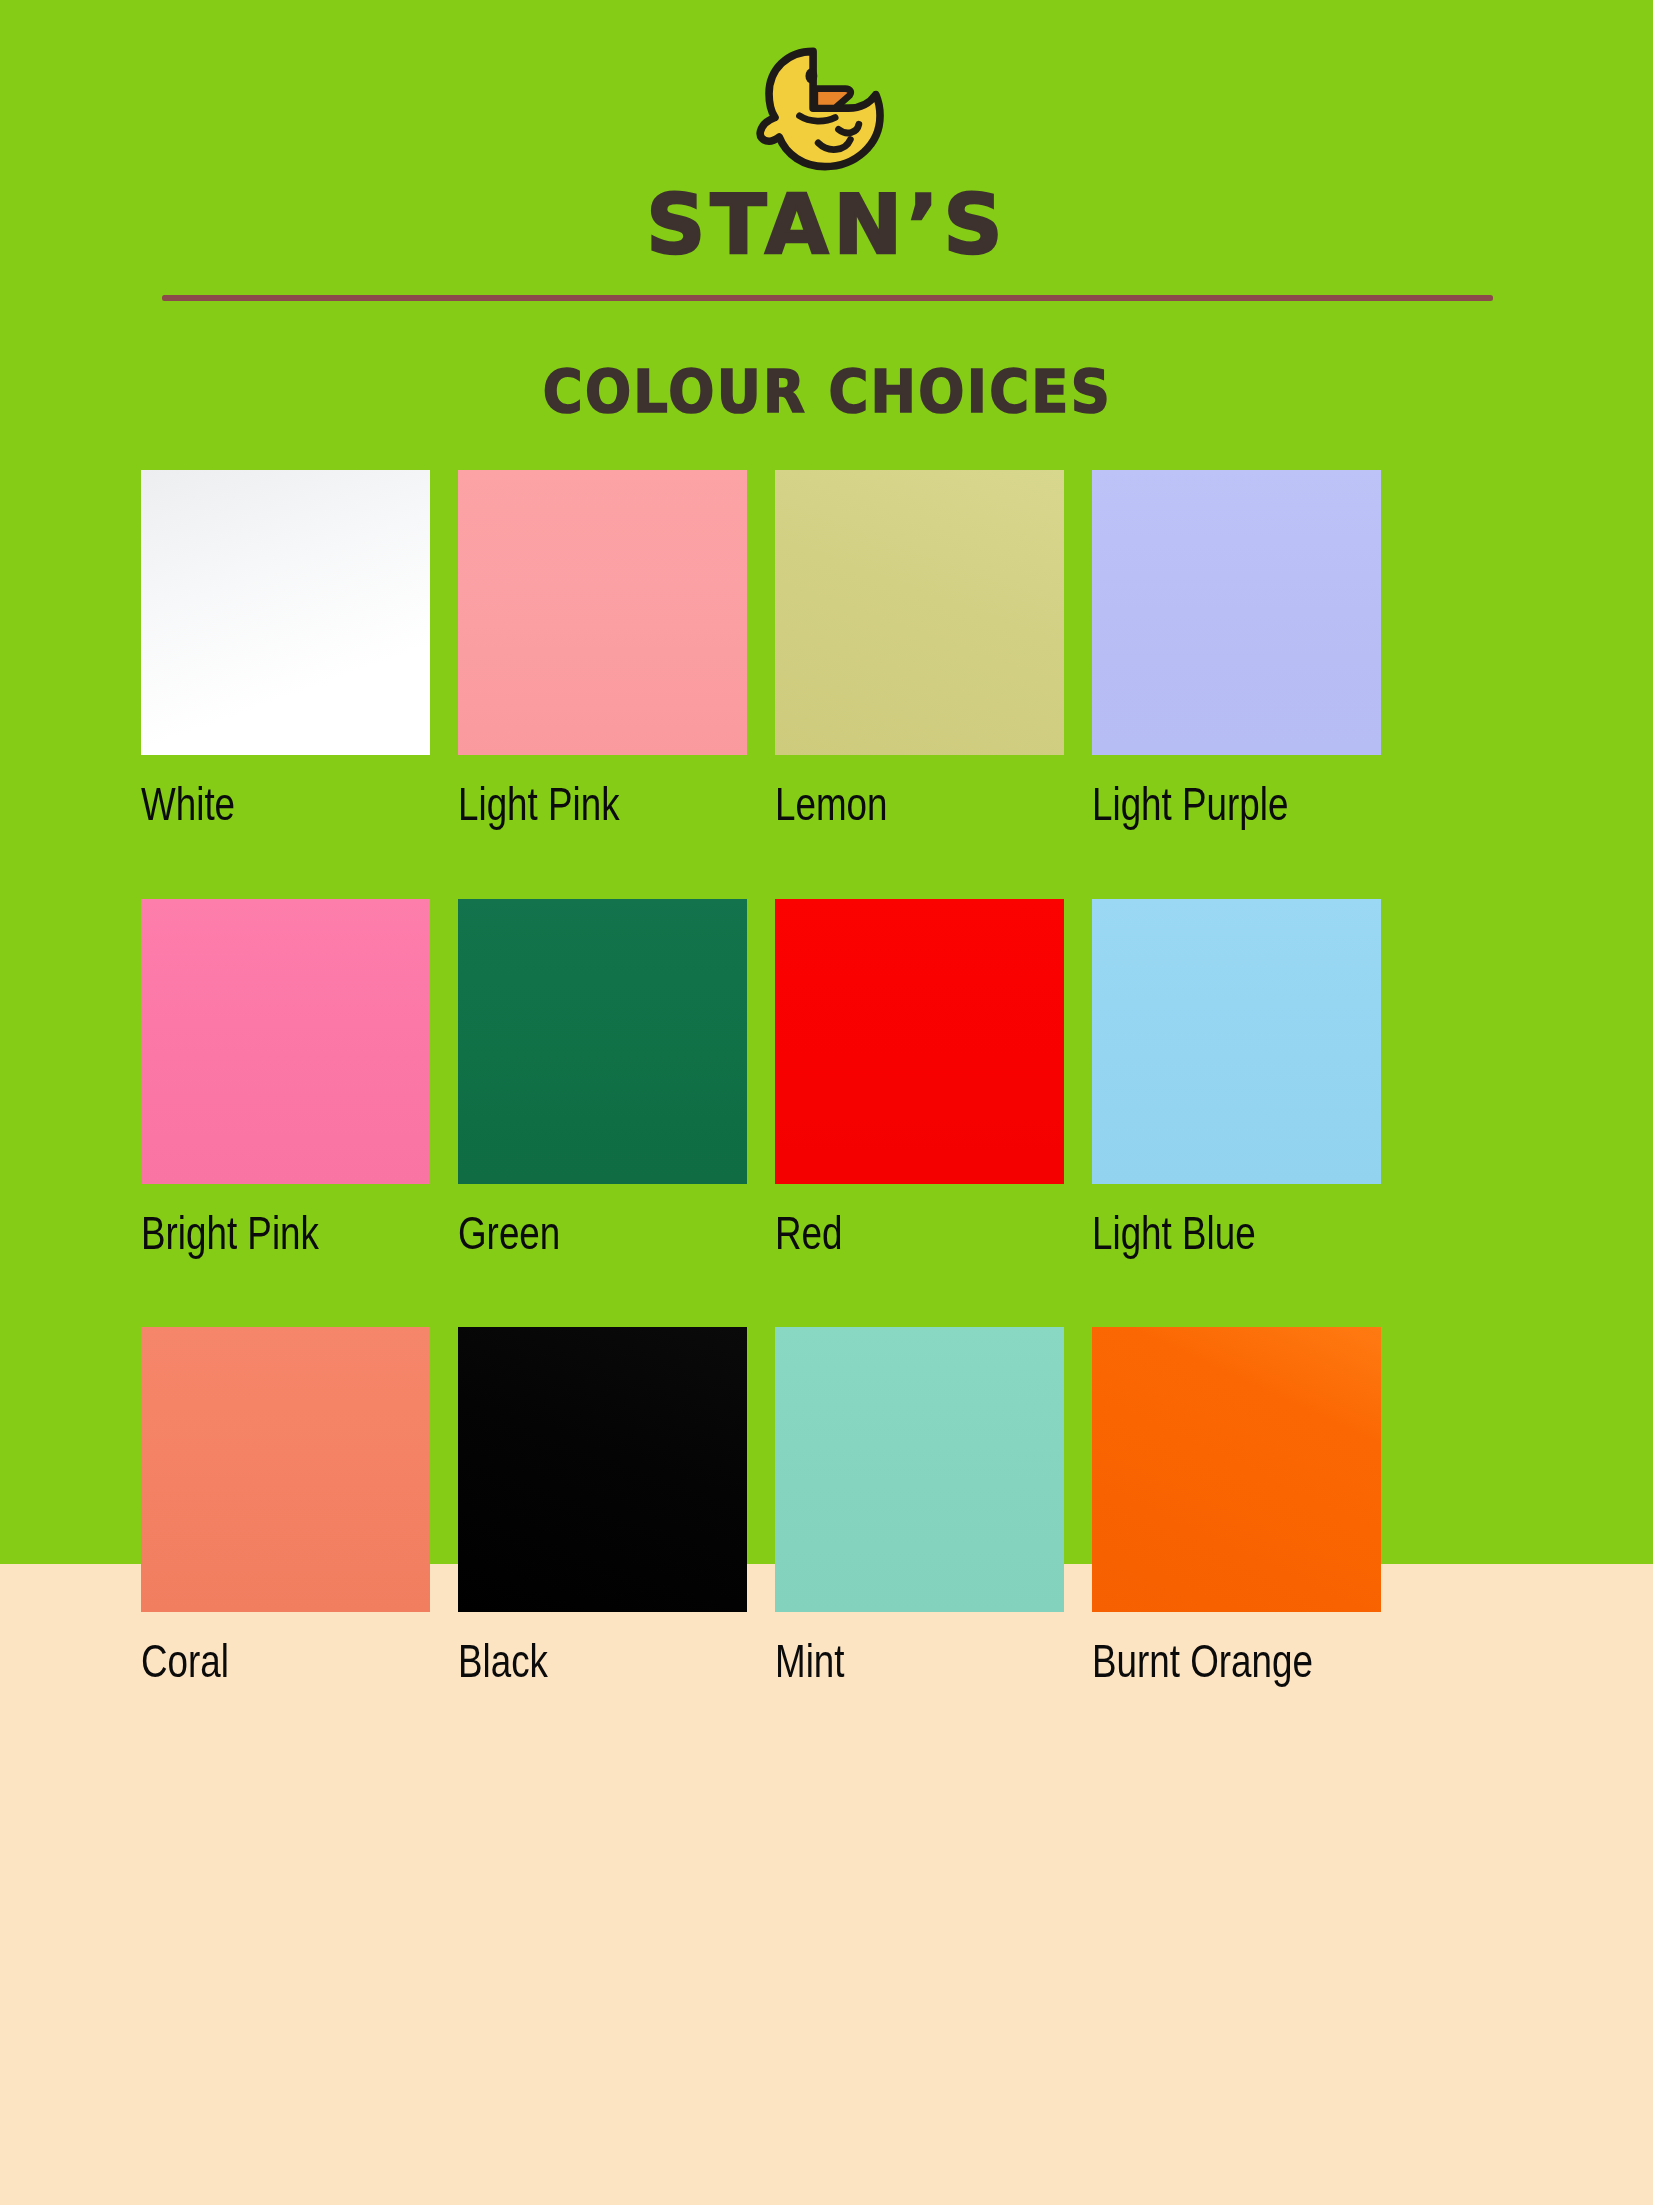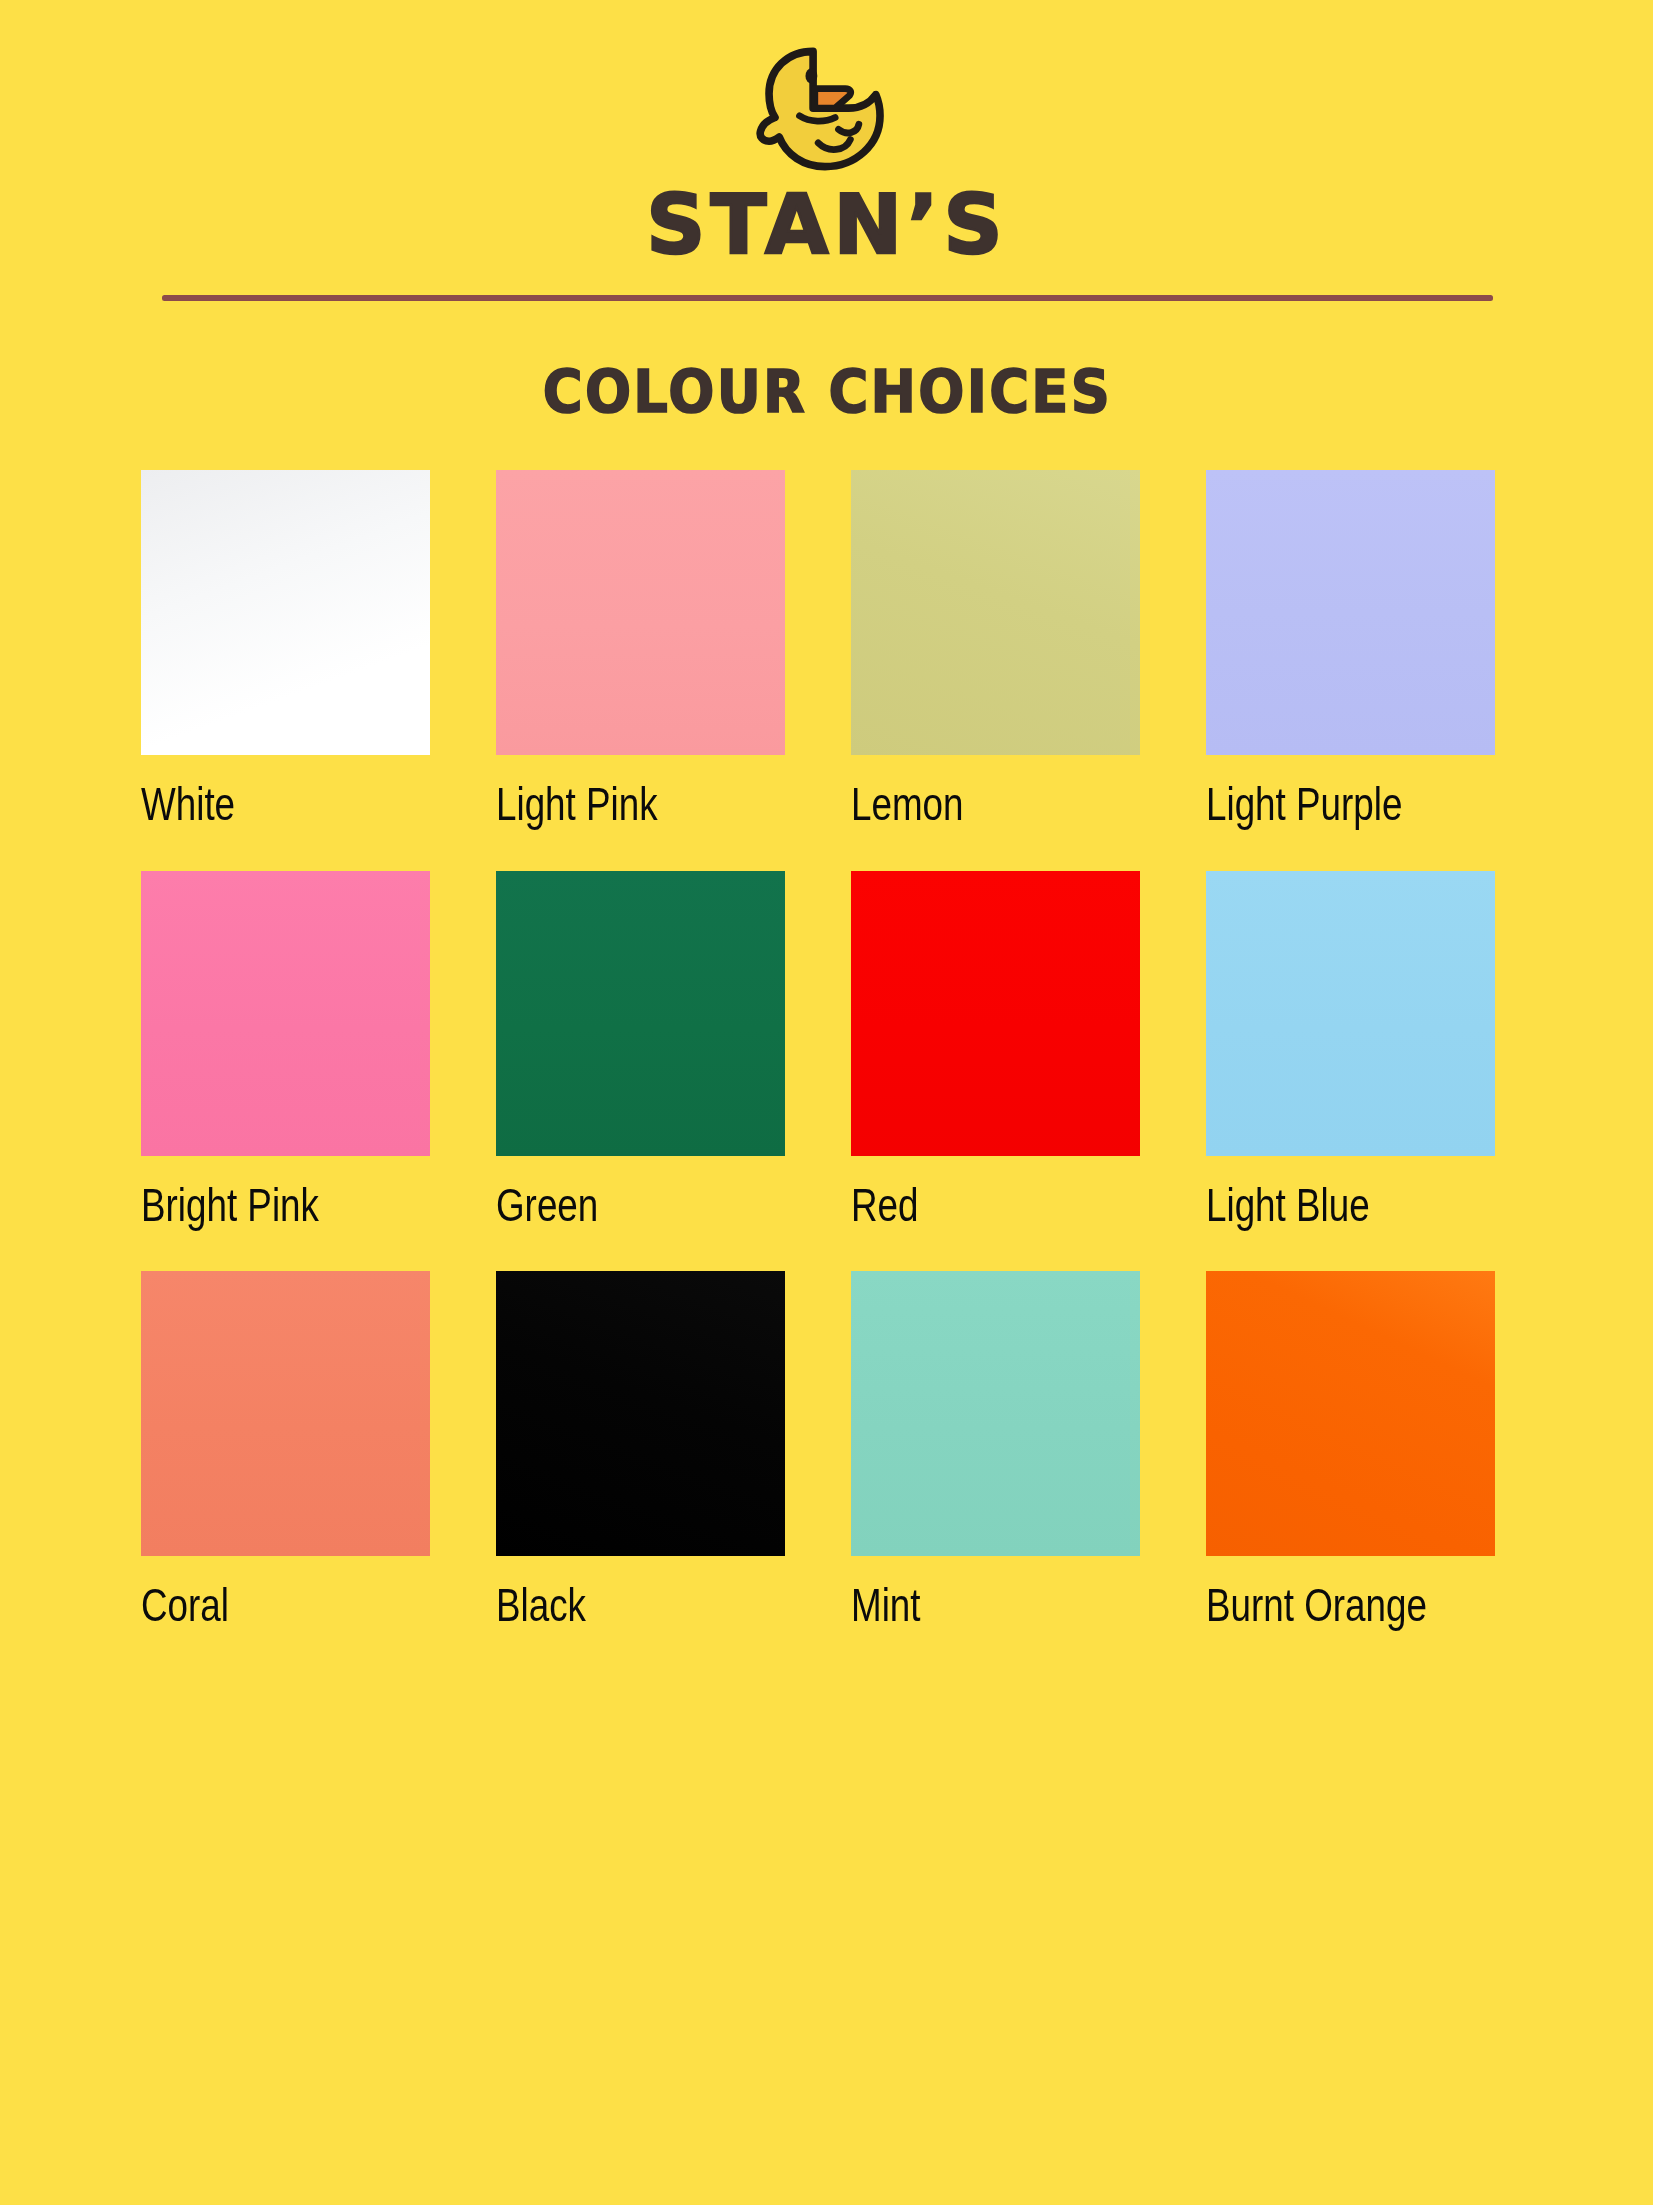--- a/index.html
+++ b/index.html
@@ -10,23 +10,23 @@
     width: 1654px;
     height: 2205px;
     background: #FCE3C2;
     font-family: "Liberation Sans", sans-serif;
     overflow: hidden;
     position: relative;
   }
 
   .page {
     width: 1654px;
-    height: 2205px;
+    height: 1564px;
     position: relative;
-    background: #fde047;
+    background: #84cc16;
     box-sizing: border-box;
   }
 
   
   .header {
     width: 100%;
     padding-top: 41px;
     display: flex;
     flex-direction: column;
     align-items: center;
@@ -71,20 +71,21 @@
   }
 
   
   .grid {
     margin: 44px auto 0 auto;
     width: 1373px;
     display: grid;
     grid-template-columns: repeat(4, 289px);
     column-gap: 66px;
     row-gap: 0;
+    gap: 28px;
   }
 
   .cell {
     width: 289px;
     margin-bottom: 41px;
   }
 
   .swatch {
     width: 289px;
     height: 285px;

